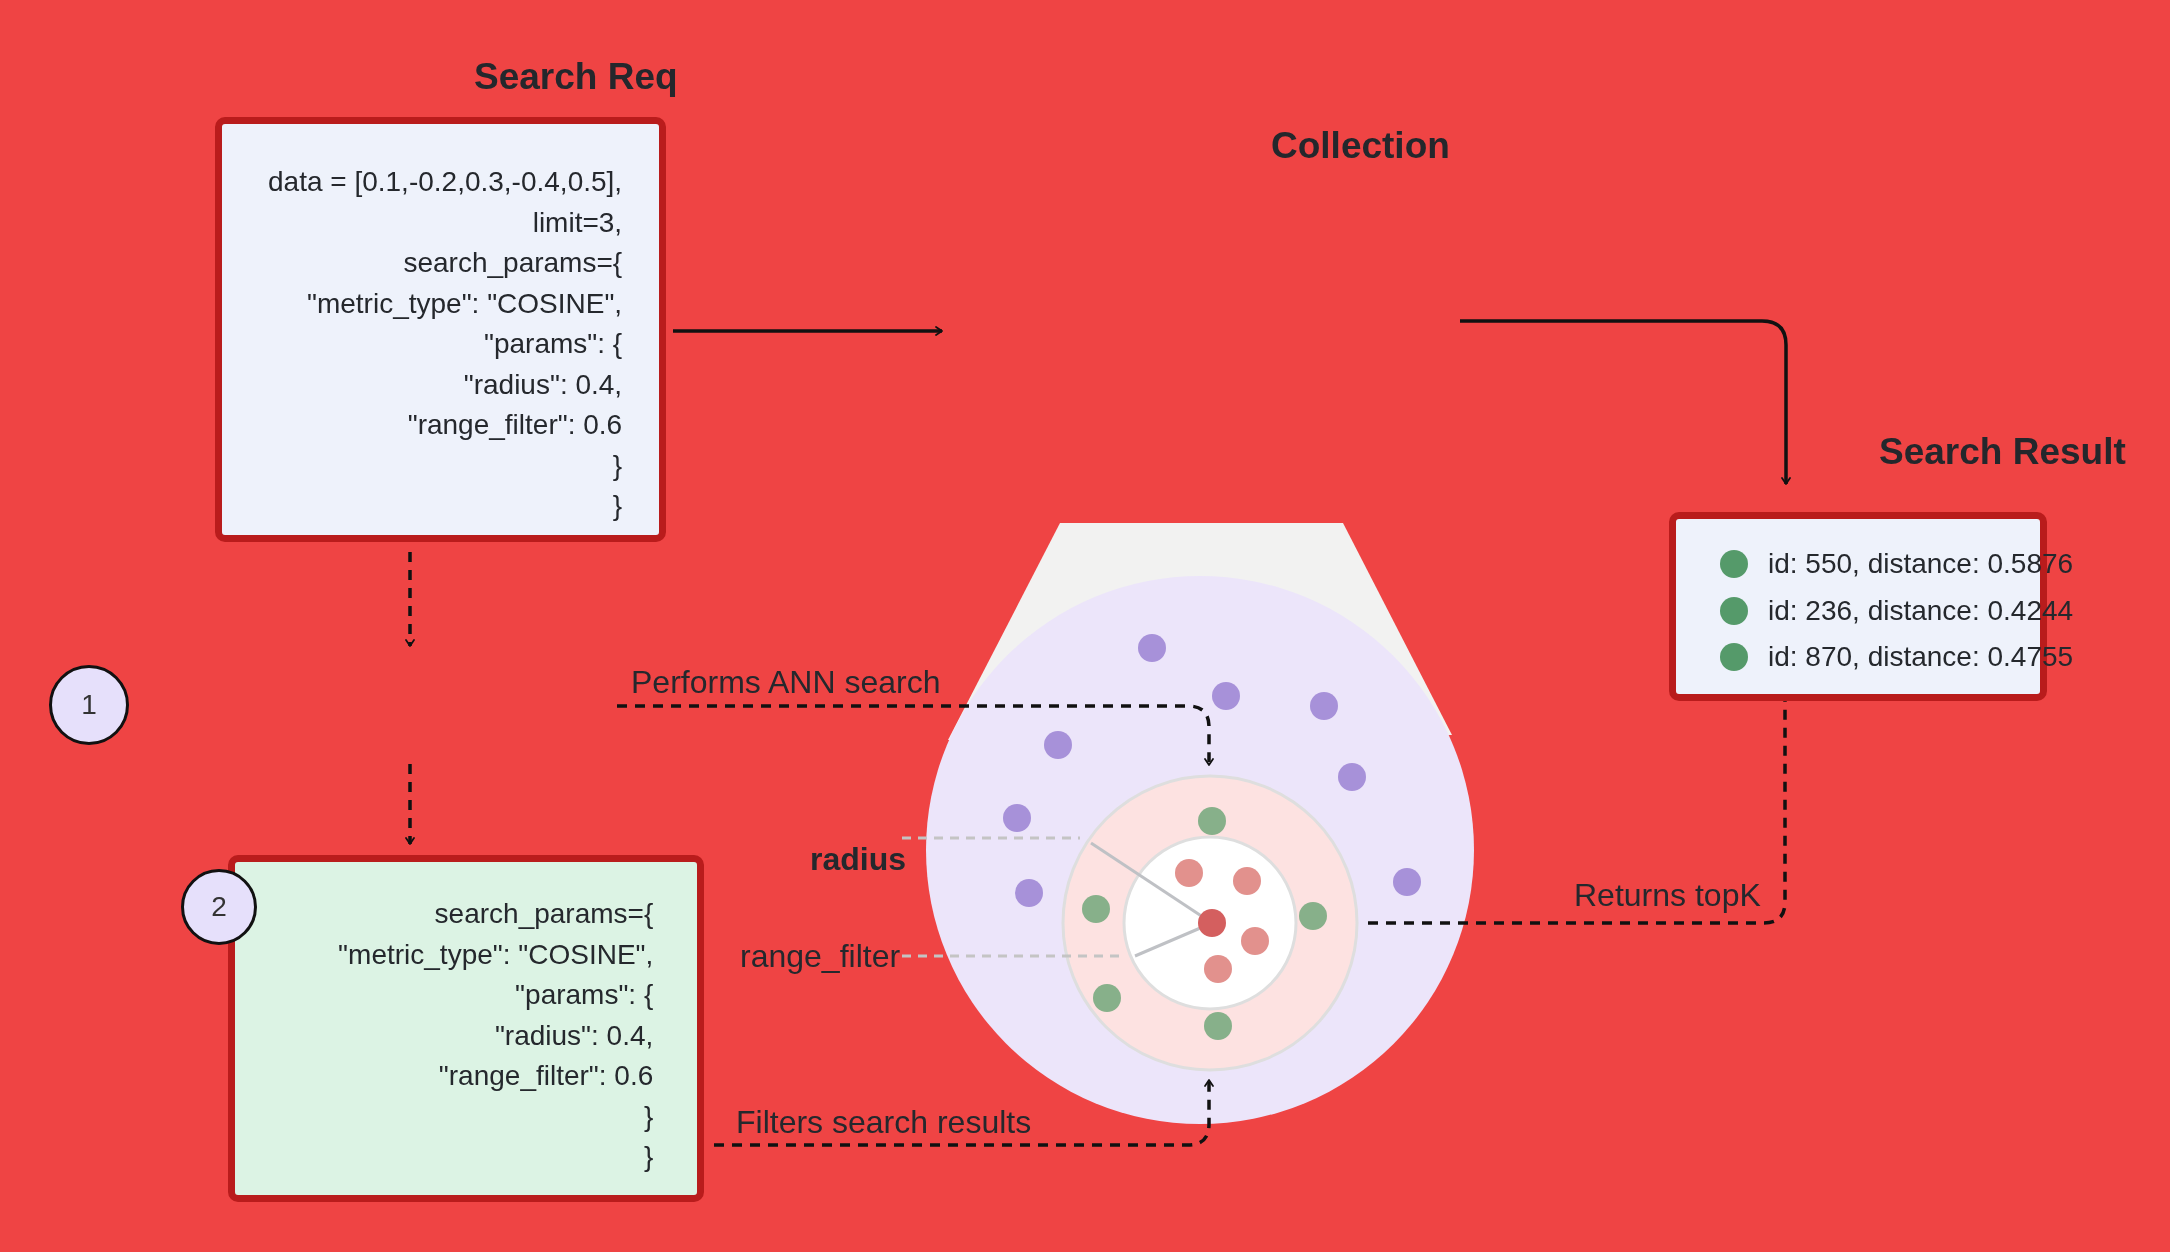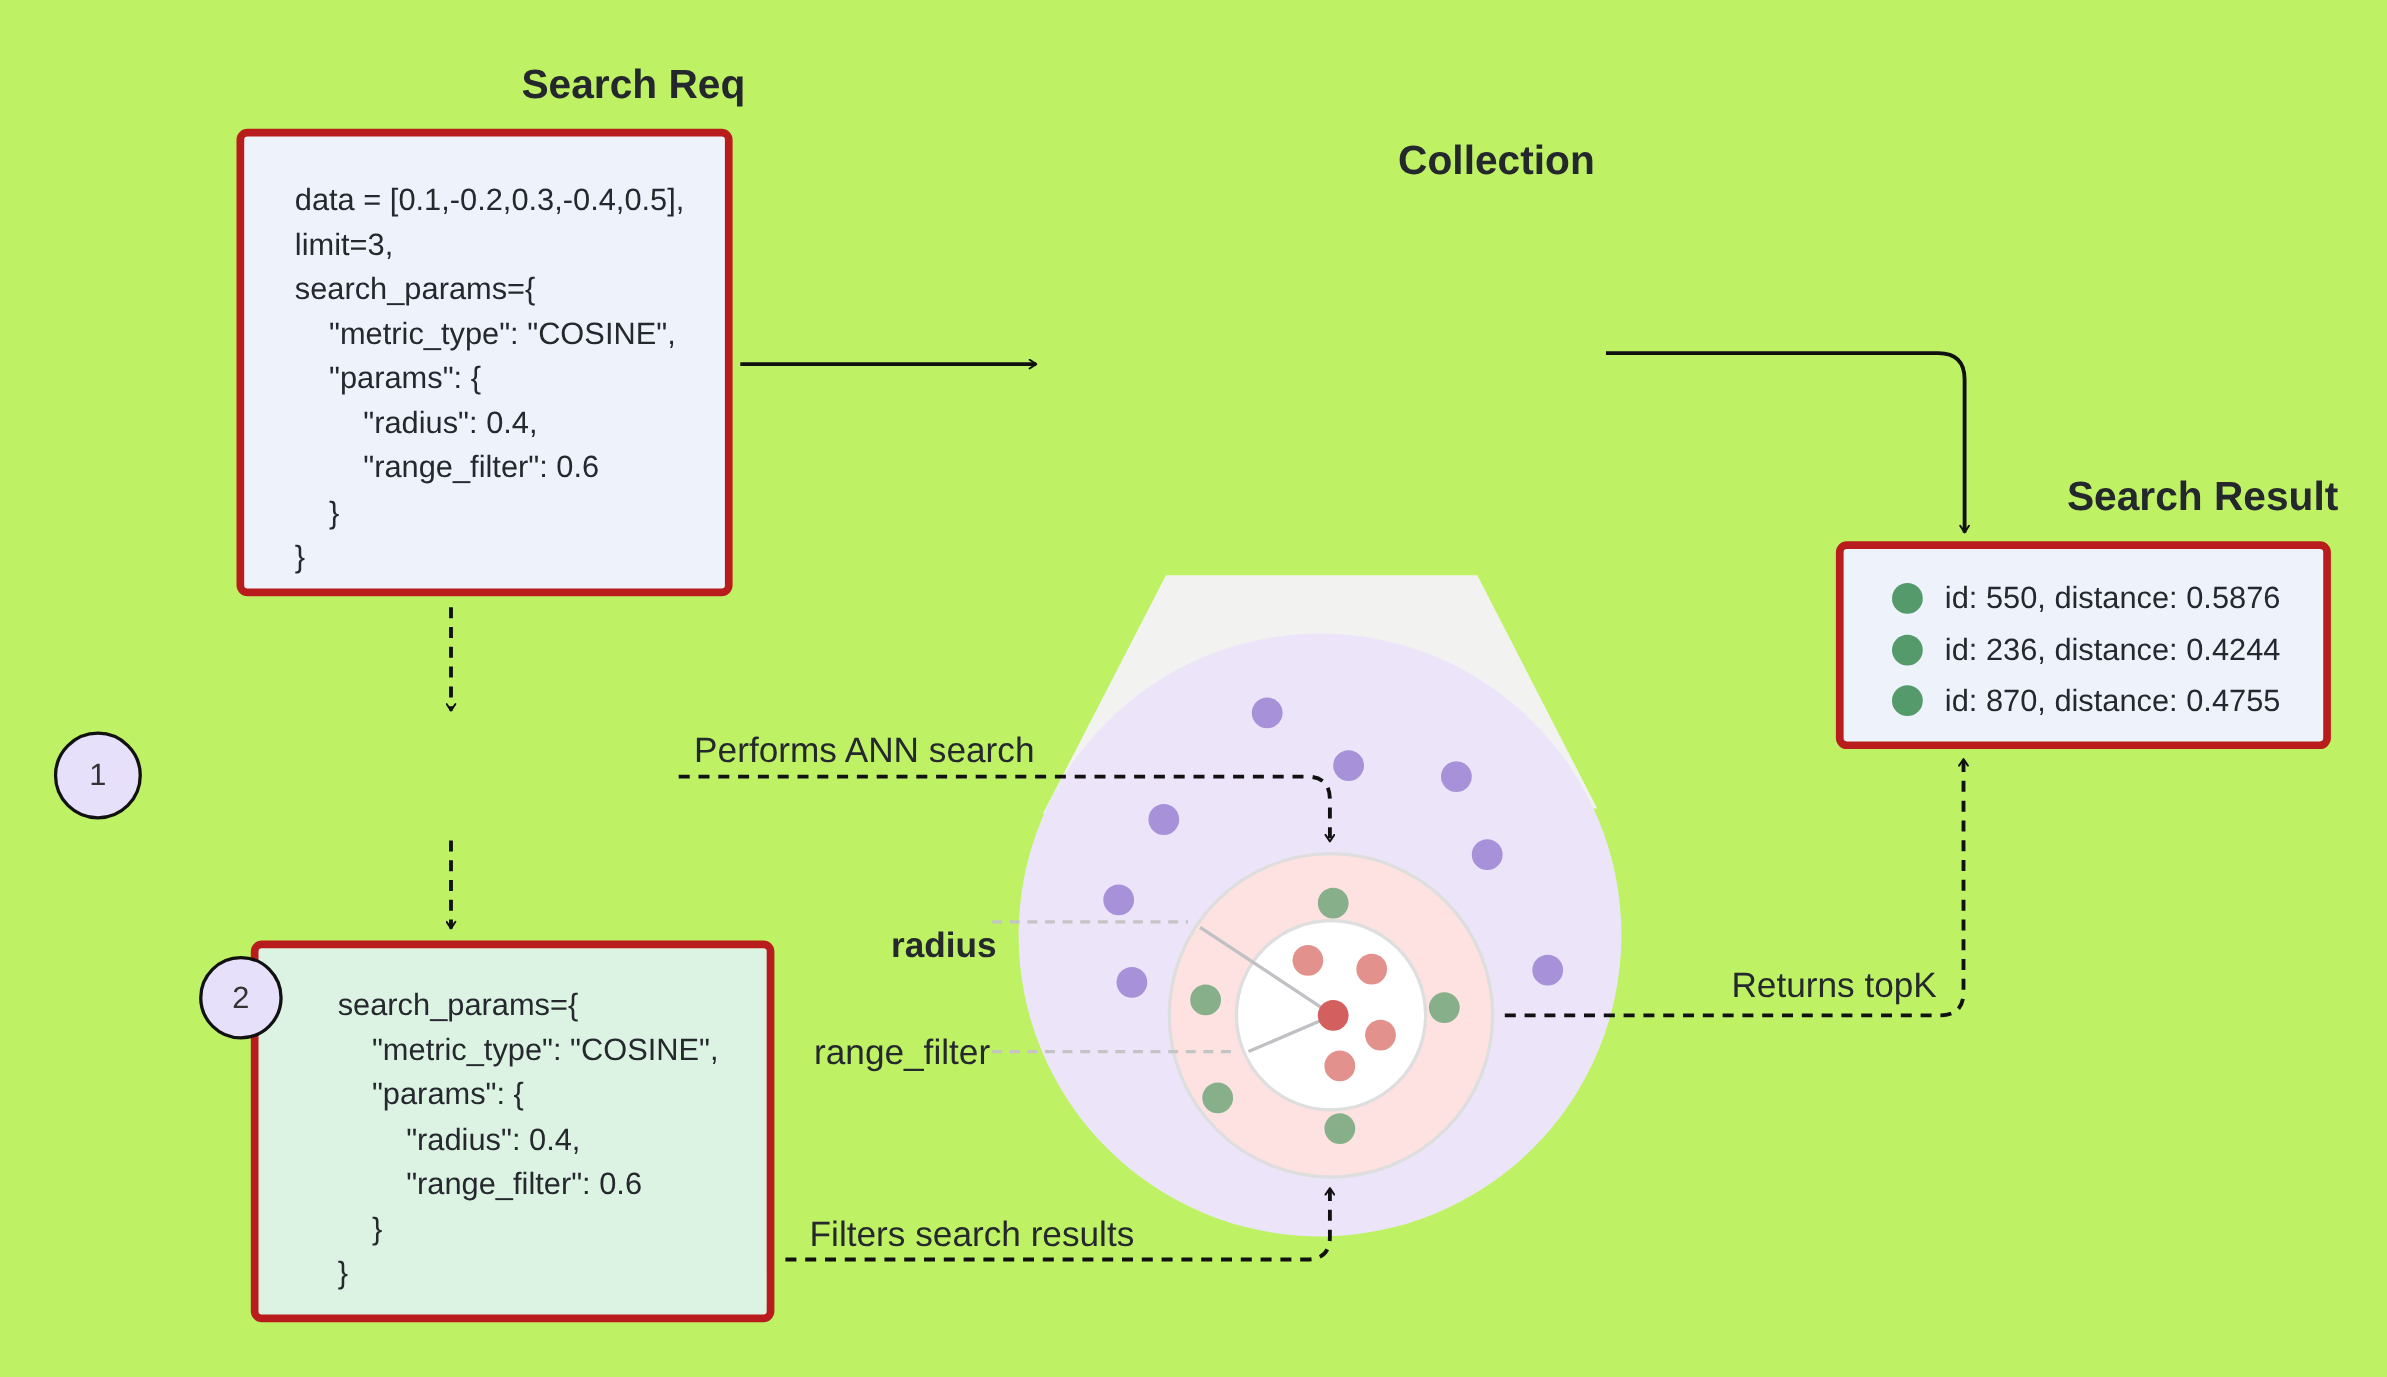--- a/index.html
+++ b/index.html
@@ -1,17 +1,17 @@
 <!DOCTYPE html>
 <html><head>
 <meta charset="utf-8">
 <style>
   html, body { margin: 0; padding: 0; background: #fdfdfb; }
-  #canvas { position: relative; width: 2170px; height: 1252px; overflow: hidden; background: #bef264;
-    font-family: "Liberation Sans", "DejaVu Sans", sans-serif; color: #25282d; }
+  #canvas { position: relative; width: 2170px; height: 1252px; overflow: hidden; background: #ef4444;
+    font-family: "Liberation Sans", "DejaVu Sans", sans-serif; color: #25282d; text-align: right; }
   #canvas svg.layer { position: absolute; left: 0; top: 0; }
   .title { position: absolute; font-weight: bold; font-size: 37px; color: #24272c; white-space: nowrap; line-height: 1; }
   .box { position: absolute; border: 7px solid #b91c1c; border-radius: 10px; box-sizing: border-box; }
   .blue { background: #eef2fb; }
   .pink { background: #fde2e1; }
   .green { background: #dcf3e4; }
   .code { position: absolute; font-size: 28px; line-height: 40.5px; white-space: pre; color: #25282d; }
   .label { position: absolute; font-size: 32px; white-space: nowrap; color: #25282d; line-height: 1; }
   .badge { position: absolute; border: 3px solid #111; border-radius: 50%; background: #e6e0fb; box-sizing: border-box;
     display: flex; align-items: center; justify-content: center; font-size: 28px; color: #333; }
@@ -89,21 +89,21 @@
 
   <div class="title" style="left:474px; top:58px;">Search Req</div>
   <div class="title" style="left:1271px; top:127px;">Collection</div>
   <div class="title" style="left:1879px; top:433px;">Search Result</div>
 
   <div class="box blue" style="left:215px; top:117px; width:451px; height:425px;">
     <div class="code" id="req-code" style="left:46px; top:38px;"><div>data = [0.1,-0.2,0.3,-0.4,0.5],</div><div>limit=3,</div><div>search_params={</div><div>&nbsp;&nbsp;&nbsp;&nbsp;"metric_type": "COSINE",</div><div>&nbsp;&nbsp;&nbsp;&nbsp;"params": {</div><div>&nbsp;&nbsp;&nbsp;&nbsp;&nbsp;&nbsp;&nbsp;&nbsp;"radius": 0.4,</div><div>&nbsp;&nbsp;&nbsp;&nbsp;&nbsp;&nbsp;&nbsp;&nbsp;"range_filter": 0.6</div><div>&nbsp;&nbsp;&nbsp;&nbsp;}</div><div>}</div></div>
   </div>
 
 
-  <div class="box blue" style="left:1669px; top:492px; width:450px; height:189px;">
+  <div class="box blue" style="left:1669px; top:512px; width:378px; height:189px;">
     <div id="result-list" style="position:absolute; left:44px; top:29px;">
         <div class="result-row" style="top: 0px;">
           <span class="result-dot" style="background: rgb(85, 154, 106);"></span>
           <span class="result-text">id: 550, distance: 0.5876</span>
         </div>
         <div class="result-row" style="top: 46.5px;">
           <span class="result-dot" style="background: rgb(85, 154, 106);"></span>
           <span class="result-text">id: 236, distance: 0.4244</span>
         </div>
         <div class="result-row" style="top: 93px;">

